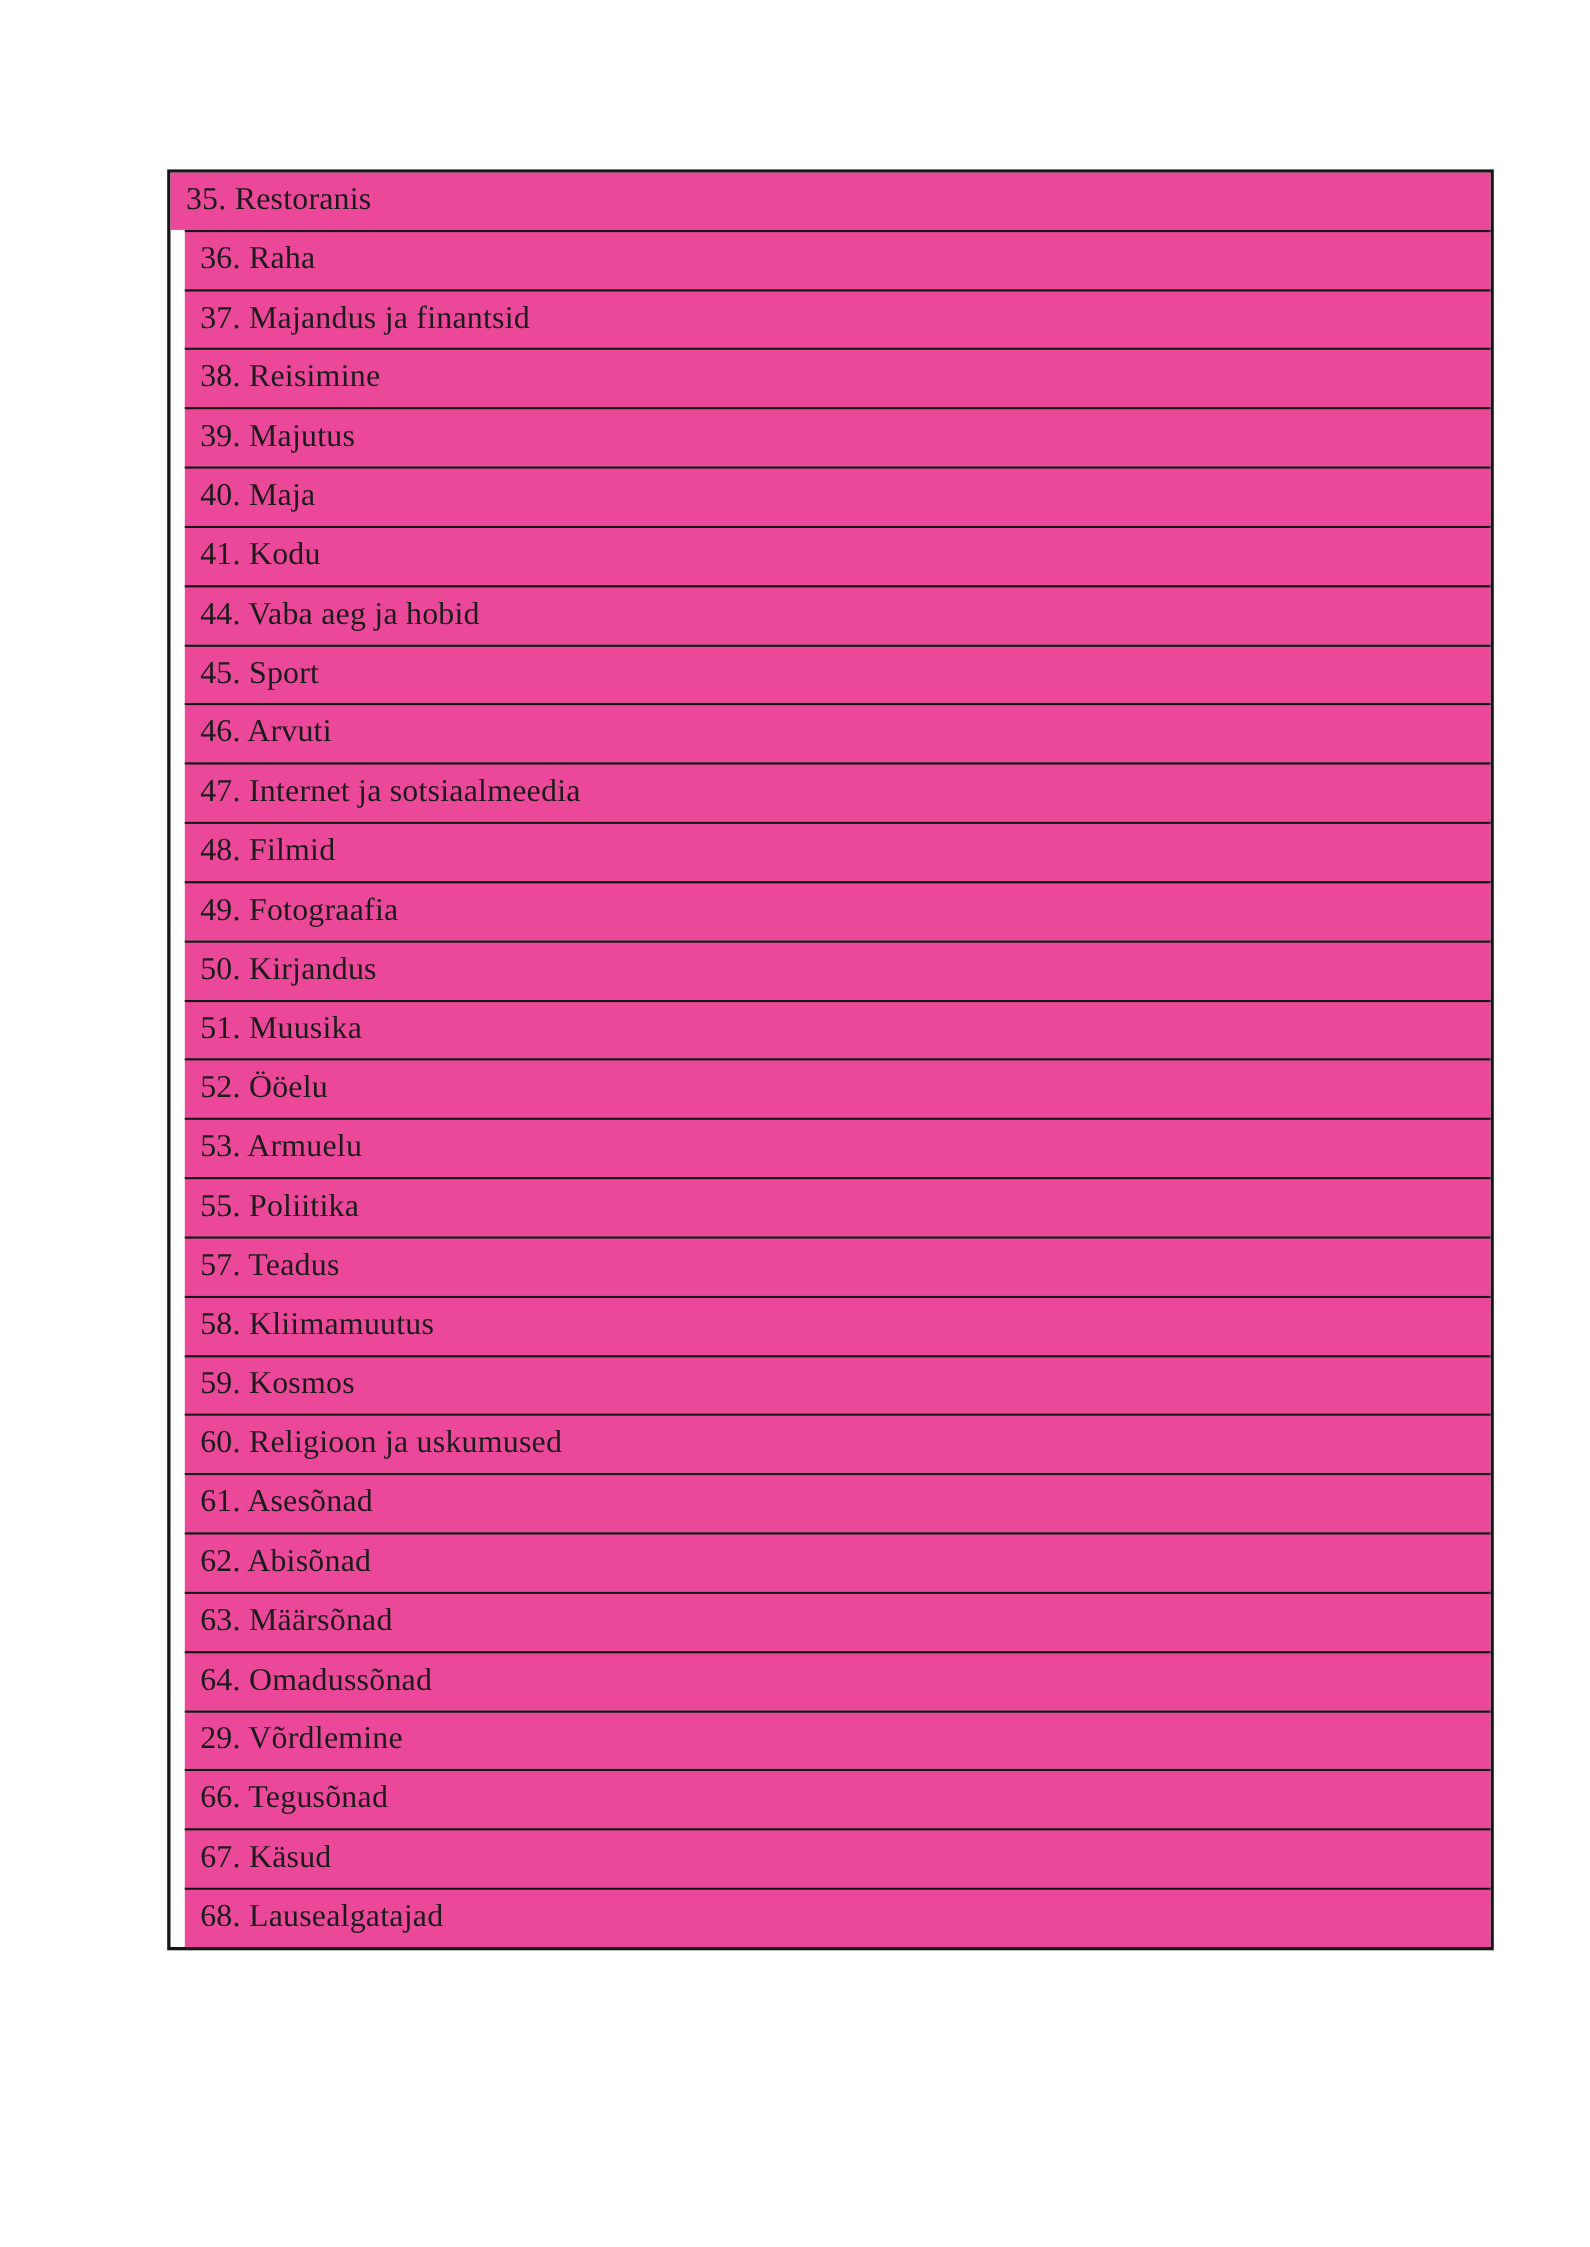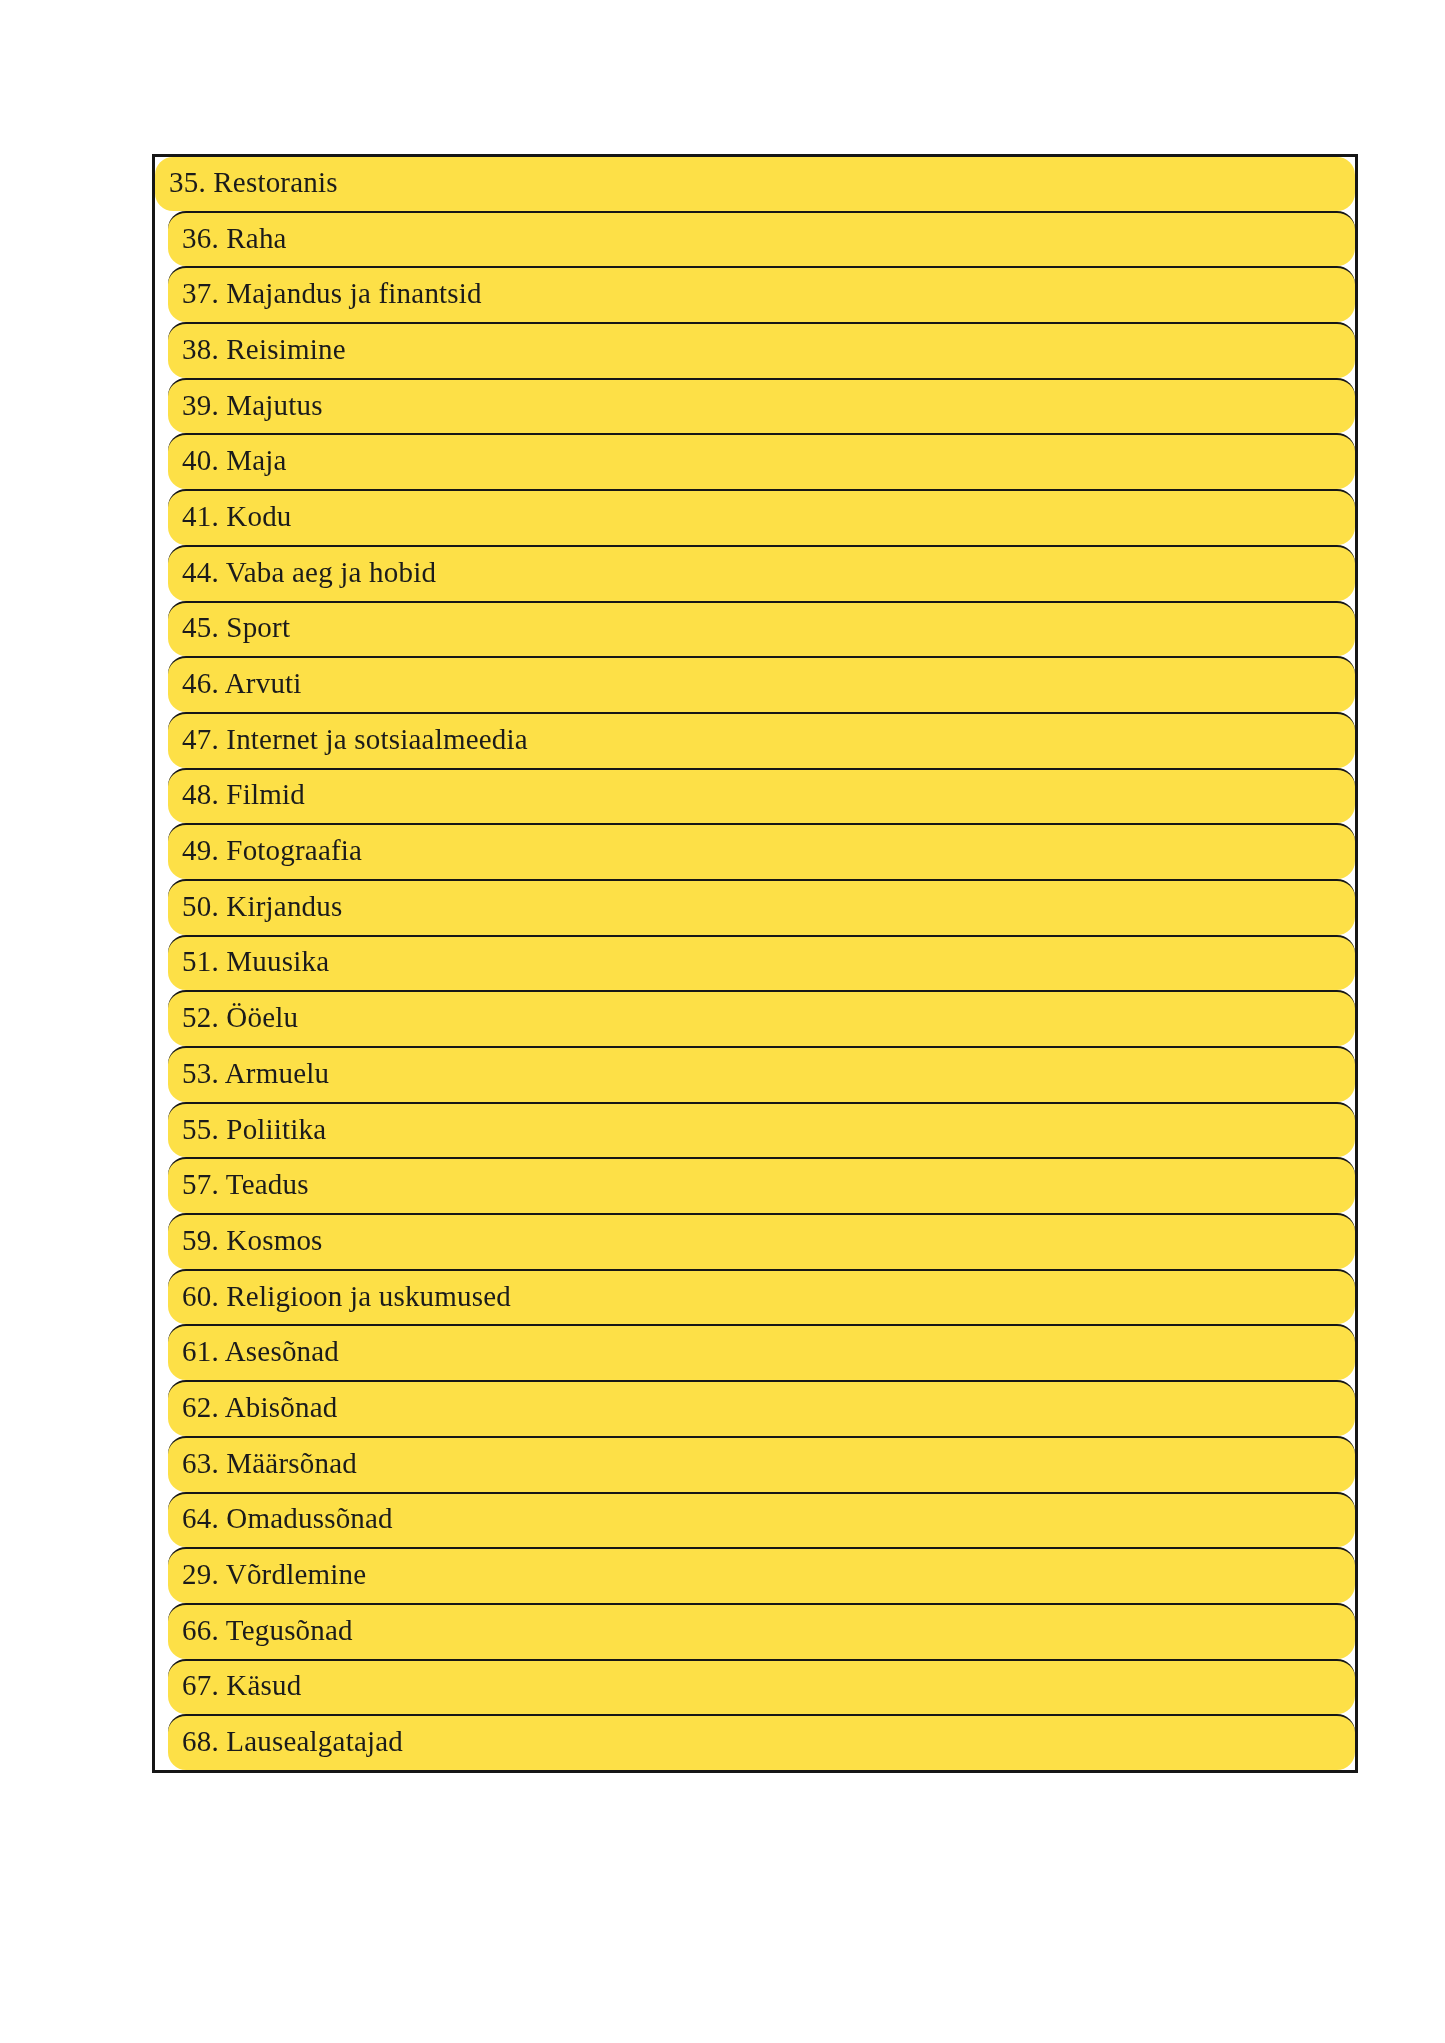--- a/index.html
+++ b/index.html
@@ -30,22 +30,21 @@
     border: 3px solid #161616;
     display: flex;
     flex-direction: column;
     background: #ffffff;
   }
   .doc-row {
     flex: 1 1 0;
     display: flex;
     align-items: center;
     box-sizing: border-box;
-    background: #fde047;
-    border-radius: 18px;
+    background: #ec4899;
   }
   .doc-row + .doc-row {
     border-top: 2px solid #161616;
     margin-left: 13px;
   }
   .doc-cell {
     padding-left: 14px;
     padding-bottom: 3px;
     font-size: 29px;
     line-height: 1;
@@ -109,20 +108,23 @@
       <div class="doc-row">
         <div class="doc-cell">53. Armuelu</div>
       </div>
       <div class="doc-row">
         <div class="doc-cell">55. Poliitika</div>
       </div>
       <div class="doc-row">
         <div class="doc-cell">57. Teadus</div>
       </div>
       <div class="doc-row">
+        <div class="doc-cell">58. Kliimamuutus</div>
+      </div>
+      <div class="doc-row">
         <div class="doc-cell">59. Kosmos</div>
       </div>
       <div class="doc-row">
         <div class="doc-cell">60. Religioon ja uskumused</div>
       </div>
       <div class="doc-row">
         <div class="doc-cell">61. Asesõnad</div>
       </div>
       <div class="doc-row">
         <div class="doc-cell">62. Abisõnad</div>

